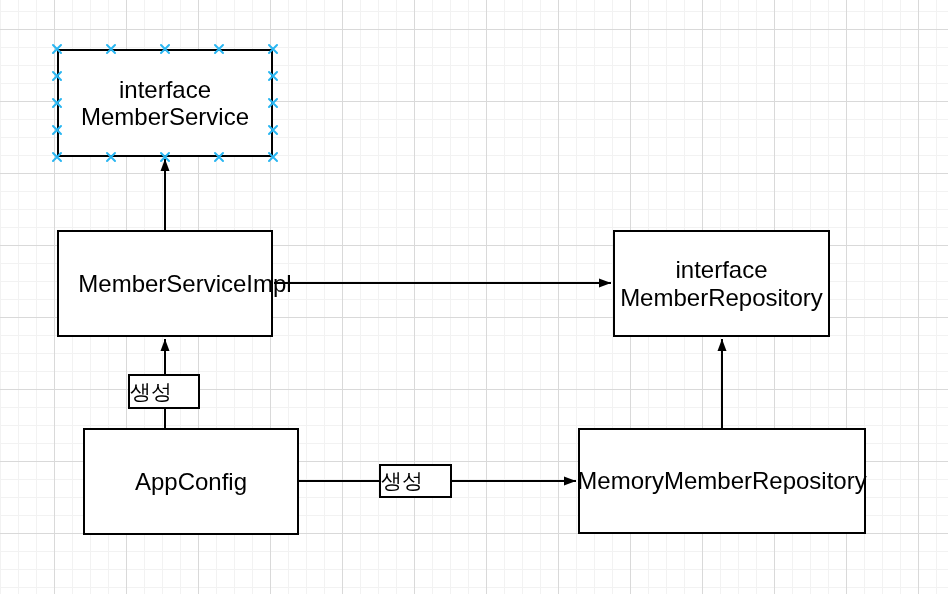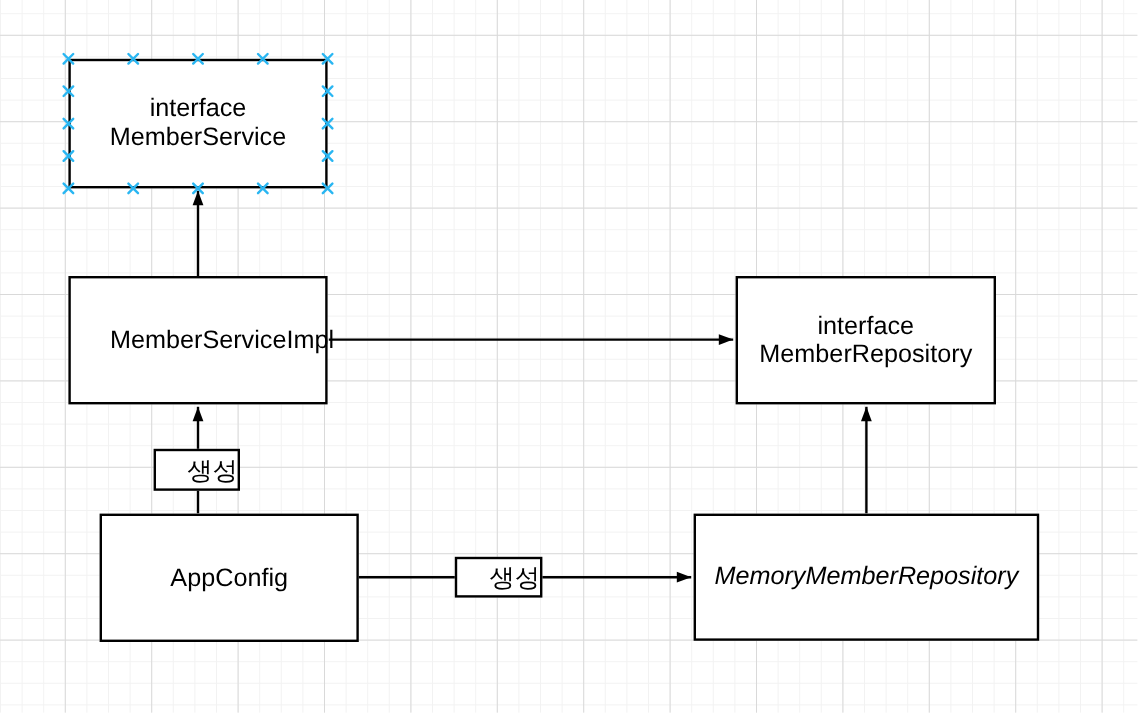--- a/index.html
+++ b/index.html
@@ -45,45 +45,45 @@
     position: absolute;
     z-index: 2;
     box-sizing: border-box;
     background: #ffffff;
     border: 2px solid #000000;
     color: #000000;
     display: flex;
     align-items: center;
     justify-content: center;
     text-align: center;
-    font-size: 21px;
+    font-size: 24px;
     line-height: 1.13;
     white-space: pre-line;
     cursor: move;
   }
   .edge-label {
     position: absolute;
     z-index: 2;
     box-sizing: border-box;
     background: #ffffff;
     border: 2px solid #000000;
     color: #000000;
     display: flex;
     align-items: center;
-    justify-content: flex-end;
+    justify-content: flex-start;
     text-align: center;
     font-size: 21px;
     cursor: move;
   }
   
   #node-member-service            { left: 57px;  top: 49px;  width: 216px; height: 108px; }
   #node-member-service-impl       { left: 57px;  top: 230px; width: 216px; height: 107px; padding-left: 40px; }
   #node-member-repository         { left: 613px; top: 230px; width: 217px; height: 107px; }
   #node-app-config                { left: 57px;  top: 428px; width: 216px; height: 107px; margin-left: 26px; }
-  #node-memory-member-repository  { left: 578px; top: 428px; width: 288px; height: 106px; font-style: italic; }
+  #node-memory-member-repository  { left: 578px; top: 428px; width: 288px; height: 106px; }
   #edge-label-create-impl         { left: 128px; top: 374px; width: 72px;  height: 35px; }
   #edge-label-create-memory-repo  { left: 379px; top: 464px; width: 73px;  height: 34px; }
 </style>
 </head>
 <body>
 
 <div class="canvas">
 
   <svg class="layer edges-layer" viewBox="0 0 948 594" xmlns="http://www.w3.org/2000/svg">
     <defs>

